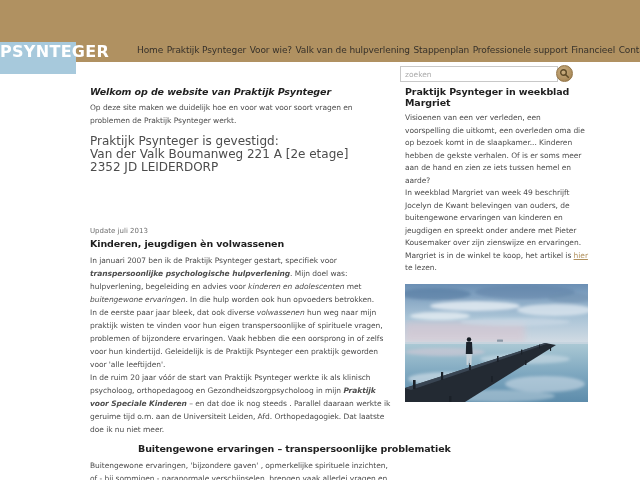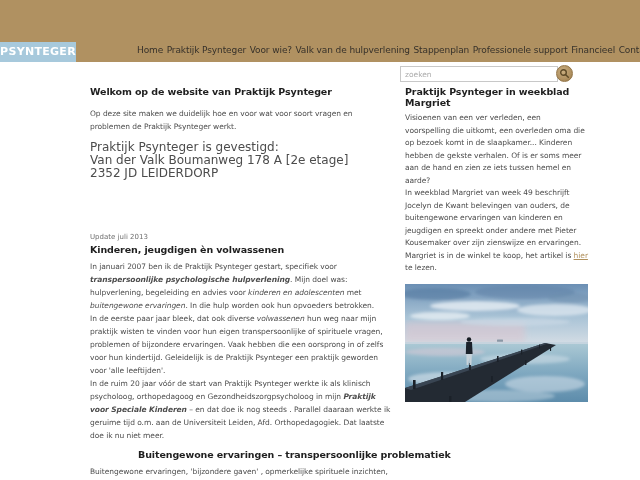--- a/index.html
+++ b/index.html
@@ -3,22 +3,22 @@
 <meta charset="utf-8">
 <style>
   html,body{margin:0;padding:0;}
   body{
     width:640px;height:480px;position:relative;overflow:hidden;
     background:#ffffff;font-family:"DejaVu Sans","Liberation Sans",sans-serif;
   }
   
   .header{position:absolute;left:0;top:0;width:640px;height:62px;background:#b09161;}
   .logo{
-    position:absolute;left:0;top:42px;width:76px;height:20px;background:#a7c9dc;
-    color:#ffffff;font-weight:bold;font-size:11px;line-height:20px;text-align:center;
+    position:absolute;left:0;top:42px;width:76px;height:32px;background:#a7c9dc;
+    color:#ffffff;font-weight:bold;font-size:16px;line-height:20px;text-align:center;
     letter-spacing:0.3px;
   }
   .nav{
     position:absolute;left:92px;top:45px;width:516px;display:flex;
     justify-content:space-between;font-size:9px;letter-spacing:-0.1px;margin-left:45px;
   }
   .nav a{color:#36312a;text-decoration:none;white-space:nowrap;cursor:pointer;}
   
   .search-input{
     position:absolute;left:400px;top:66px;width:148px;height:14px;
@@ -33,21 +33,21 @@
     display:flex;align-items:center;justify-content:center;box-sizing:border-box;
   }
   
   .main{position:absolute;left:90px;top:86px;width:304px;color:#4c4c4c;}
   .sidebar{position:absolute;left:405px;top:86px;width:183px;color:#4c4c4c;}
   .main p,.sidebar p{font-size:7.5px;line-height:13px;margin:0;letter-spacing:-0.05px;}
   .sidebar p{line-height:12.5px;}
   h1,h2{font-size:9.5px;color:#1f1f1f;margin:0;letter-spacing:-0.1px;}
   .h-nowrap{white-space:nowrap;margin-left:48px;}
   .welcome-p{margin-bottom:8px !important;}
-  h1{margin-bottom:10px;}
+  h1{margin-bottom:4px;font-style:italic;}
   .address-line{font-size:12px;line-height:13px;}
   .update-note{font-size:7px;color:#6e6e6e;margin-top:53px;}
   .sec1-h{margin-top:3px;margin-bottom:5px;}
   .sec2-h{margin-top:7px;margin-bottom:5px;}
   .sidebar h2{margin-bottom:4px;}
   .i{font-style:italic;}
   .bi{font-weight:bold;font-style:italic;}
   .link{color:#b0905c;text-decoration:underline;cursor:pointer;}
   
   .photo{display:block;margin-top:9px;width:183px;height:118px;}
@@ -78,21 +78,21 @@
     </svg>
   </span>
 </button>
 
 <div class="main">
   <h1>Welkom op de website van Praktijk Psynteger</h1>
   <p class="welcome-p">Op deze site maken we duidelijk hoe en voor wat voor soort vragen en problemen de Praktijk Psynteger werkt.</p>
 
   <div>
     <div class="address-line">Praktijk Psynteger is gevestigd:</div>
-    <div class="address-line">Van der Valk Boumanweg 178 A [2e etage]</div>
+    <div class="address-line">Van der Valk Boumanweg 221 A [2e etage]</div>
     <div class="address-line">2352 JD LEIDERDORP</div>
   </div>
 
   <div class="update-note">Update juli 2013</div>
 
   <h2 class="sec1-h">Kinderen, jeugdigen èn volwassenen</h2>
   <p><span>In januari 2007 ben ik de Praktijk Psynteger gestart, specifiek voor </span><span class="bi">transpersoonlijke psychologische hulpverlening</span><span>. Mijn doel was: hulpverlening, begeleiding en advies voor </span><span class="i">kinderen en adolescenten</span><span> met </span><span class="i">buitengewone ervaringen</span><span>. In die hulp worden ook hun opvoeders betrokken.</span></p>
   <p><span>In de eerste paar jaar bleek, dat ook diverse </span><span class="i">volwassenen</span><span> hun weg naar mijn praktijk wisten te vinden voor hun eigen transpersoonlijke of spirituele vragen, problemen of bijzondere ervaringen. Vaak hebben die een oorsprong in of zelfs voor hun kindertijd. Geleidelijk is de Praktijk Psynteger een praktijk geworden voor 'alle leeftijden'.</span><br><span>In de ruim 20 jaar vóór de start van Praktijk Psynteger werkte ik als klinisch psycholoog, orthopedagoog en Gezondheidszorgpsycholoog in mijn </span><span class="bi">Praktijk voor Speciale Kinderen</span><span> – en dat doe ik nog steeds . Parallel daaraan werkte ik geruime tijd o.m. aan de Universiteit Leiden, Afd. Orthopedagogiek. Dat laatste doe ik nu niet meer.</span></p>
 
   <h2 class="sec2-h h-nowrap">Buitengewone ervaringen – transpersoonlijke problematiek</h2>

